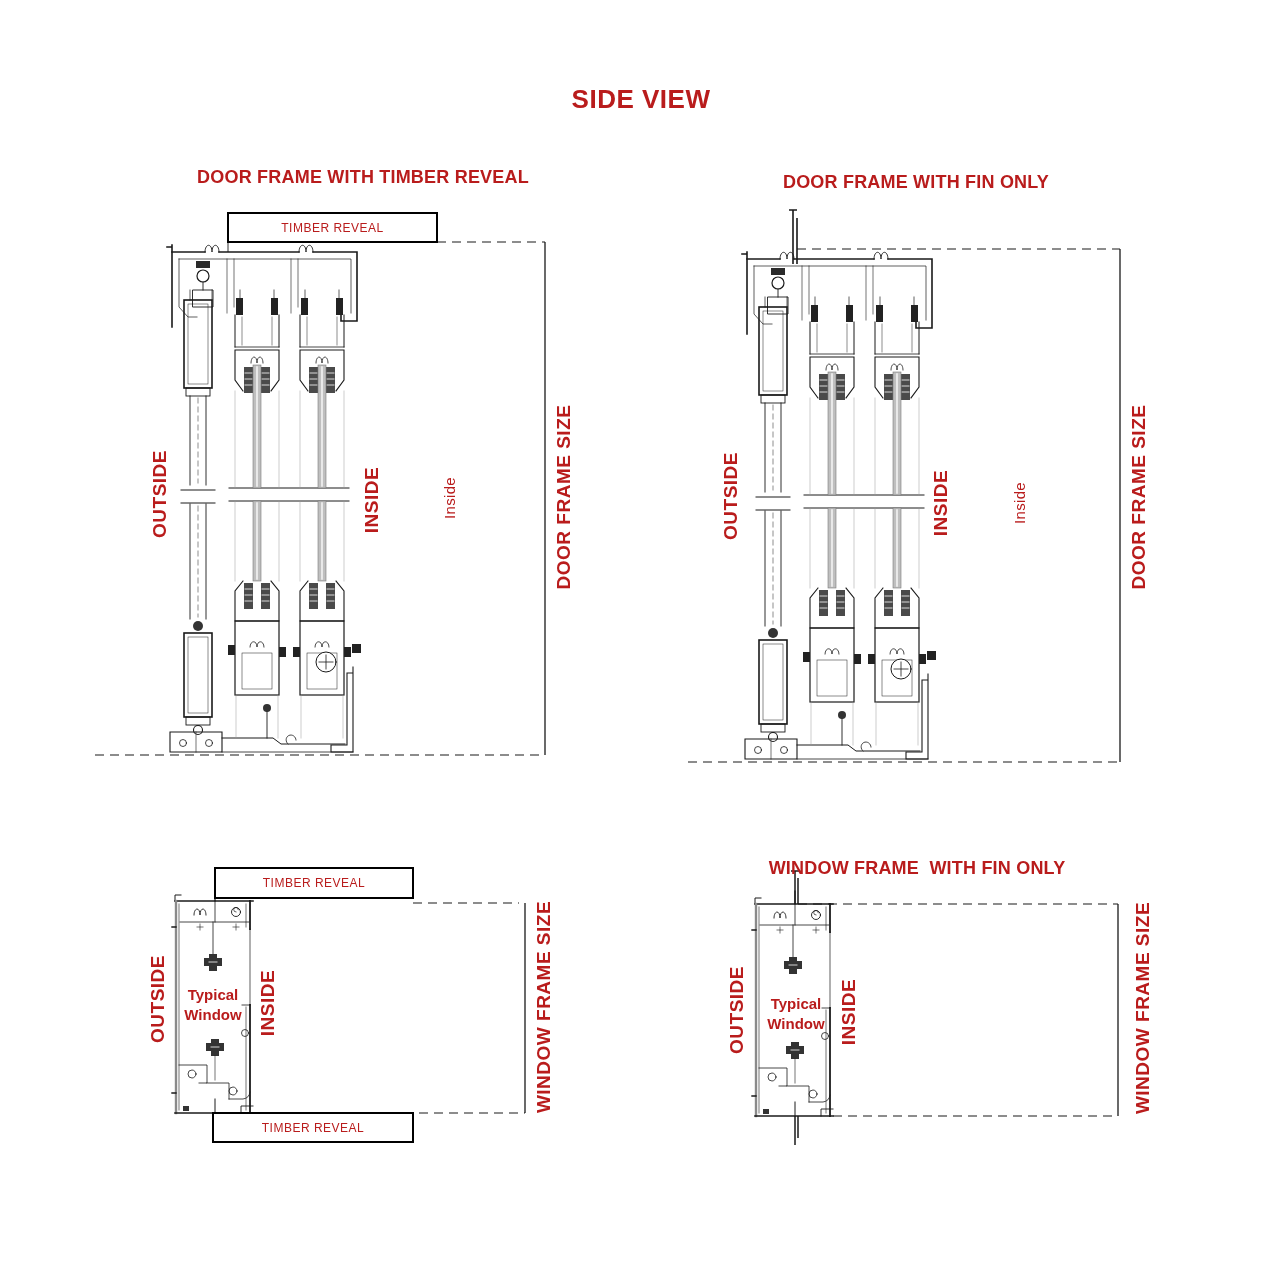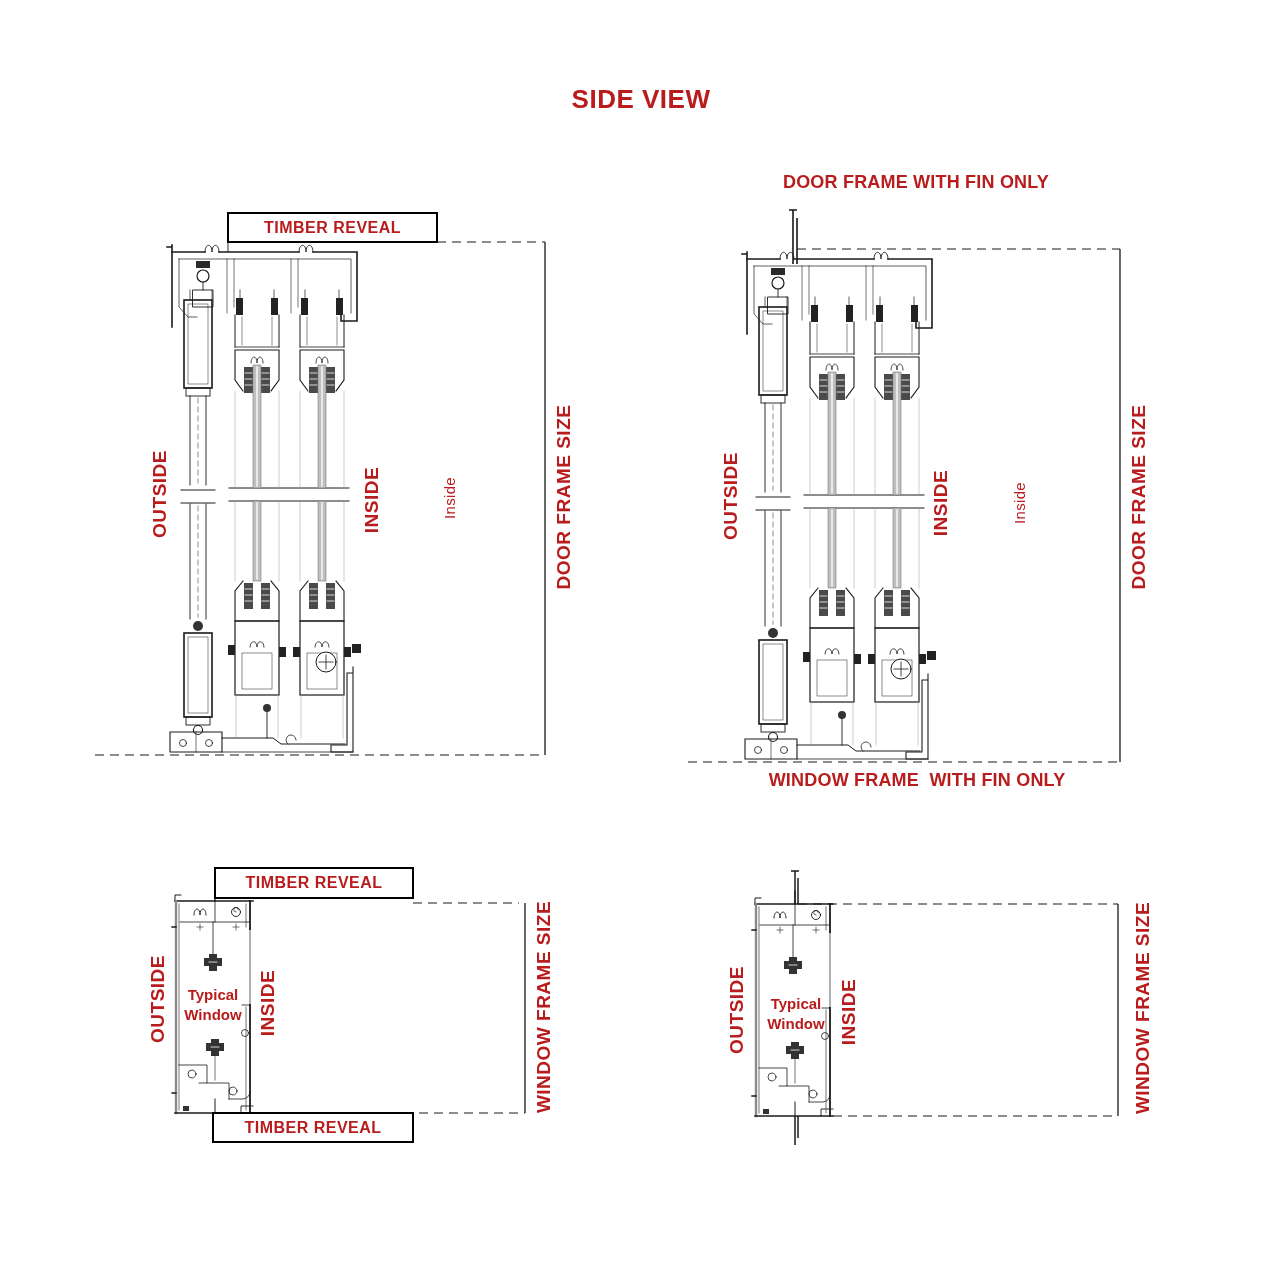--- a/index.html
+++ b/index.html
@@ -12,21 +12,21 @@
   .main-title { font-size:26px; font-weight:bold; letter-spacing:0.5px; white-space:pre; }
   .panel-title { font-size:18px; font-weight:bold; letter-spacing:0.2px; white-space:pre; }
   .vlabel {
     position:absolute; white-space:pre; font-weight:bold; font-size:19px;
     letter-spacing:0.5px; transform:translate(-50%,-50%) rotate(-90deg);
   }
   .vlabel.small { font-weight:normal; font-size:15px; letter-spacing:0.3px; }
   .tbox {
     position:absolute; border:2.5px solid #000; background:#fff;
     display:flex; align-items:center; justify-content:center;
-    font-weight:bold; font-size:16px; letter-spacing:0.5px; white-space:pre;
+    font-weight:normal; font-size:12px; letter-spacing:0.5px; white-space:pre;
     box-sizing:border-box;
   }
   .winnote {
     position:absolute; width:74px; text-align:center; font-weight:bold;
     font-size:15px; line-height:1.3; transform:translate(-50%,-50%);
   }
 </style>
 </head>
 <body>
 
@@ -203,38 +203,39 @@
       <path d="M120,13 V46 M123,20 V46 M116,13 H124" stroke="#1a1a1a" stroke-width="1.5" fill="none"></path>
       <path d="M120,258 V287 M123,258 V280" stroke="#1a1a1a" stroke-width="1.5" fill="none"></path>
       <path d="M123,46 H443" stroke="#1a1a1a" stroke-width="1.2" stroke-dasharray="9,6" fill="none"></path>
       <path d="M443,46 V258" stroke="#1a1a1a" stroke-width="1.3" fill="none"></path>
       <path d="M158,258 H443" stroke="#1a1a1a" stroke-width="1.2" stroke-dasharray="9,6" fill="none"></path>
     </g>
   </svg>
 
   <div class="ctr main-title" style="left:641px; top:99px;">SIDE VIEW</div>
 
+  <div class="ctr panel-title" style="left:363px; top:177px;">DOOR FRAME WITH TIMBER REVEAL</div>
   <div class="tbox" style="left:227px; top:212px; width:211px; height:31px;">TIMBER REVEAL</div>
   <div class="vlabel" style="left:160px; top:494px;">OUTSIDE</div>
   <div class="vlabel" style="left:372px; top:500px;">INSIDE</div>
   <div class="vlabel small" style="left:449px; top:498px;">Inside</div>
   <div class="vlabel" style="left:564px; top:497px;">DOOR FRAME SIZE</div>
 
   <div class="ctr panel-title" style="left:916px; top:182px;">DOOR FRAME WITH FIN ONLY</div>
   <div class="vlabel" style="left:731px; top:496px;">OUTSIDE</div>
   <div class="vlabel" style="left:941px; top:503px;">INSIDE</div>
   <div class="vlabel small" style="left:1019px; top:503px;">Inside</div>
   <div class="vlabel" style="left:1139px; top:497px;">DOOR FRAME SIZE</div>
 
   <div class="tbox" style="left:214px; top:867px; width:200px; height:32px;">TIMBER REVEAL</div>
   <div class="tbox" style="left:212px; top:1112px; width:202px; height:31px;">TIMBER REVEAL</div>
   <div class="vlabel" style="left:158px; top:999px;">OUTSIDE</div>
   <div class="vlabel" style="left:268px; top:1003px;">INSIDE</div>
   <div class="winnote" style="left:213px; top:1004px;">Typical Window</div>
   <div class="vlabel" style="left:544px; top:1007px;">WINDOW FRAME SIZE</div>
 
-  <div class="ctr panel-title" style="left:917px; top:780px;">WINDOW FRAME  WITH FIN ONLY</div>
+  <div class="ctr panel-title" style="left:917px; top:868px;">WINDOW FRAME  WITH FIN ONLY</div>
   <div class="vlabel" style="left:737px; top:1010px;">OUTSIDE</div>
   <div class="vlabel" style="left:849px; top:1012px;">INSIDE</div>
   <div class="winnote" style="left:796px; top:1013px;">Typical Window</div>
   <div class="vlabel" style="left:1143px; top:1008px;">WINDOW FRAME SIZE</div>
 
 </div>
 
 </body></html>

